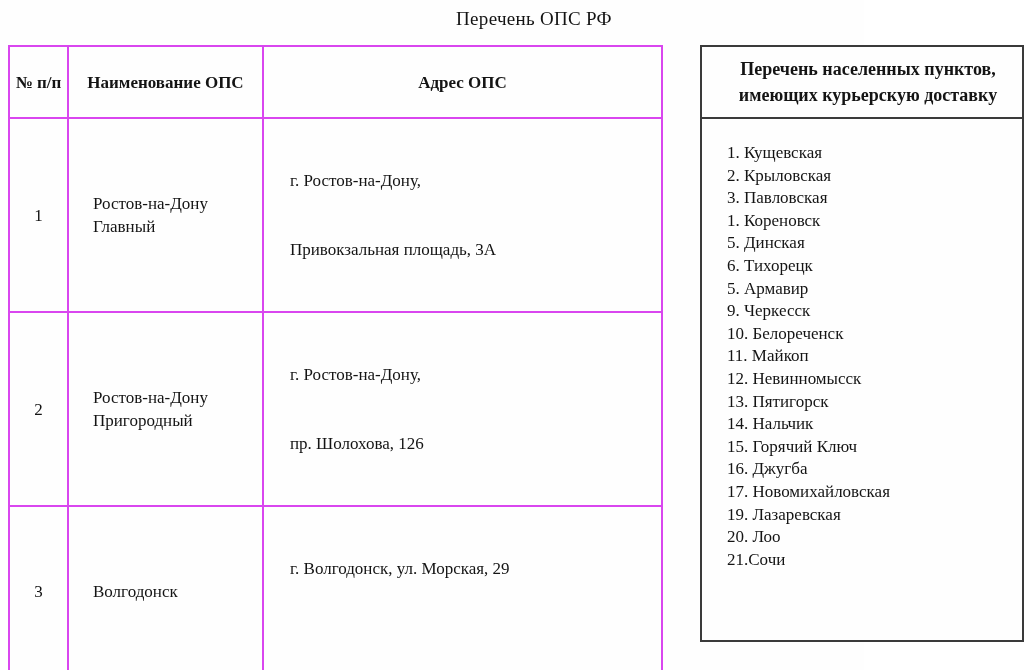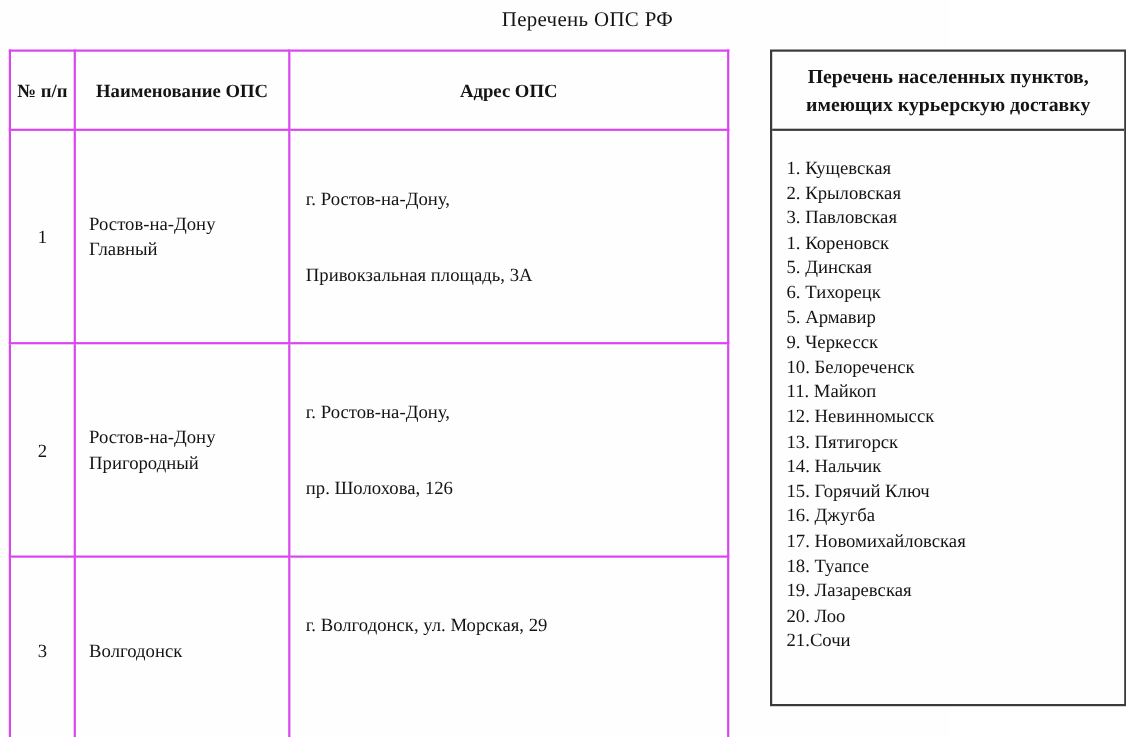--- a/index.html
+++ b/index.html
@@ -37,21 +37,21 @@
   .ops-table tbody tr:nth-child(4) { height: 62px; }
   .ops-table tbody tr:nth-child(5) { height: 64px; }
   .ops-table tbody tr:nth-child(6) { height: 49px; }
   .ops-table tbody tr:nth-child(7) { height: 50px; }
   .ops-table tbody tr:nth-child(8) { height: 48px; }
   .ops-table tbody tr:nth-child(9) { height: 59px; }
   .ops-table th { font-weight: bold; text-align: center; }
   td.cell-num { text-align: center; }
   td.cell-name { padding-left: 12px; padding-right: 4px; }
   td.cell-addr { padding-left: 14px; padding-right: 4px; white-space: pre-wrap; }
-  .line { display: block; }
+  .line { display: block; margin-left: 12px; }
 
   
   .side-panel {
     position: absolute; left: 700px; top: 45px;
     width: 324px; height: 597px;
     border: 2px solid #3a3a3a; box-sizing: border-box;
     background: #fefefe;
   }
   .side-panel-header {
     height: 72px; box-sizing: border-box;
@@ -149,20 +149,19 @@
       <div class="line">5. Армавир</div>
       <div class="line">9. Черкесск</div>
       <div class="line">10. Белореченск</div>
       <div class="line">11. Майкоп</div>
       <div class="line">12. Невинномысск</div>
       <div class="line">13. Пятигорск</div>
       <div class="line">14. Нальчик</div>
       <div class="line">15. Горячий Ключ</div>
       <div class="line">16. Джугба</div>
       <div class="line">17. Новомихайловская</div>
-      <div class="line">18. Туапсе</div>
       <div class="line">19. Лазаревская</div>
       <div class="line">20. Лоо</div>
       <div class="line">21.Сочи</div>
     </div>
   </div>
 
 </div>
 
 </body></html>

